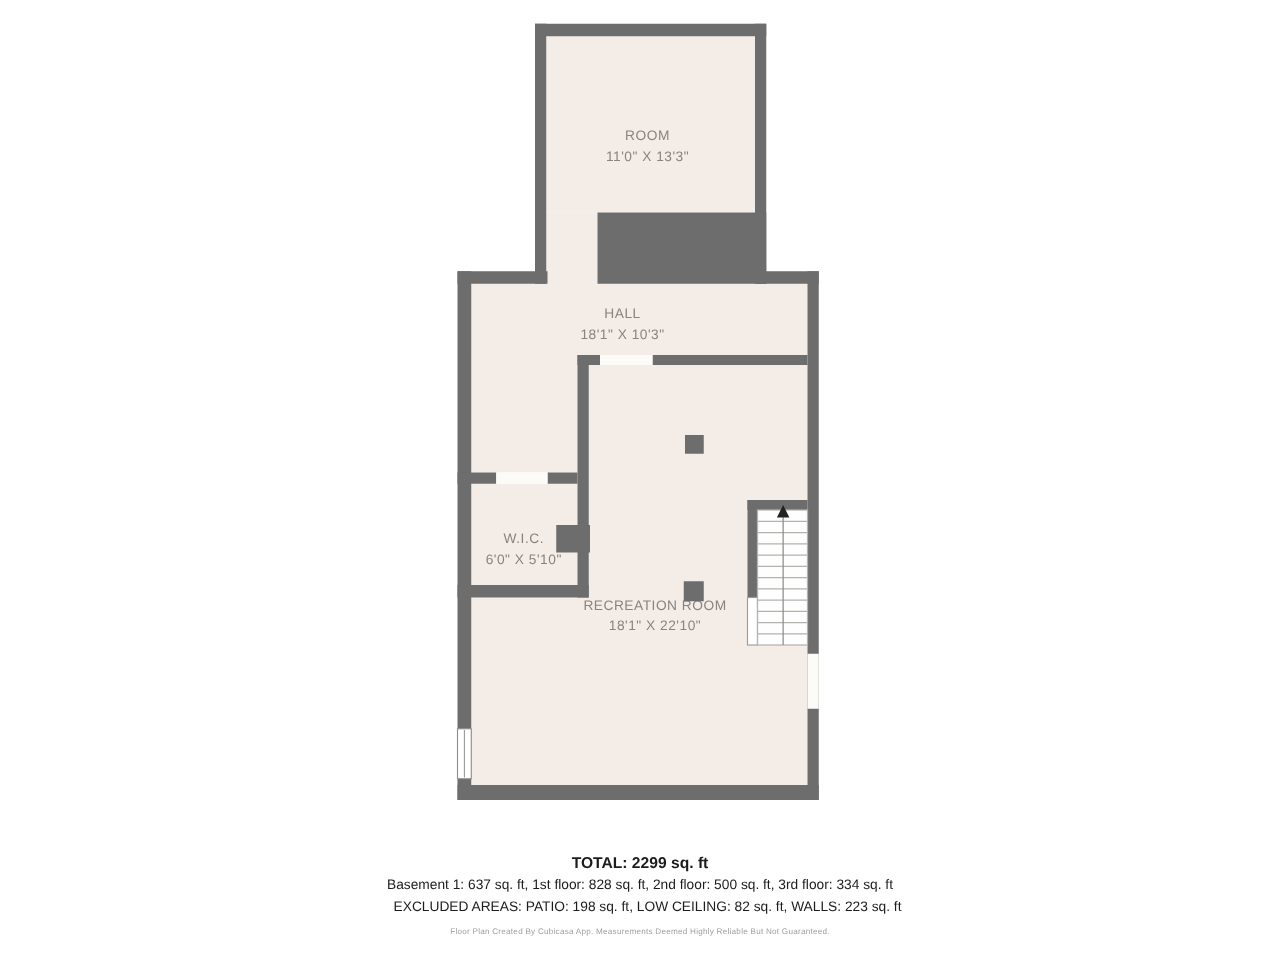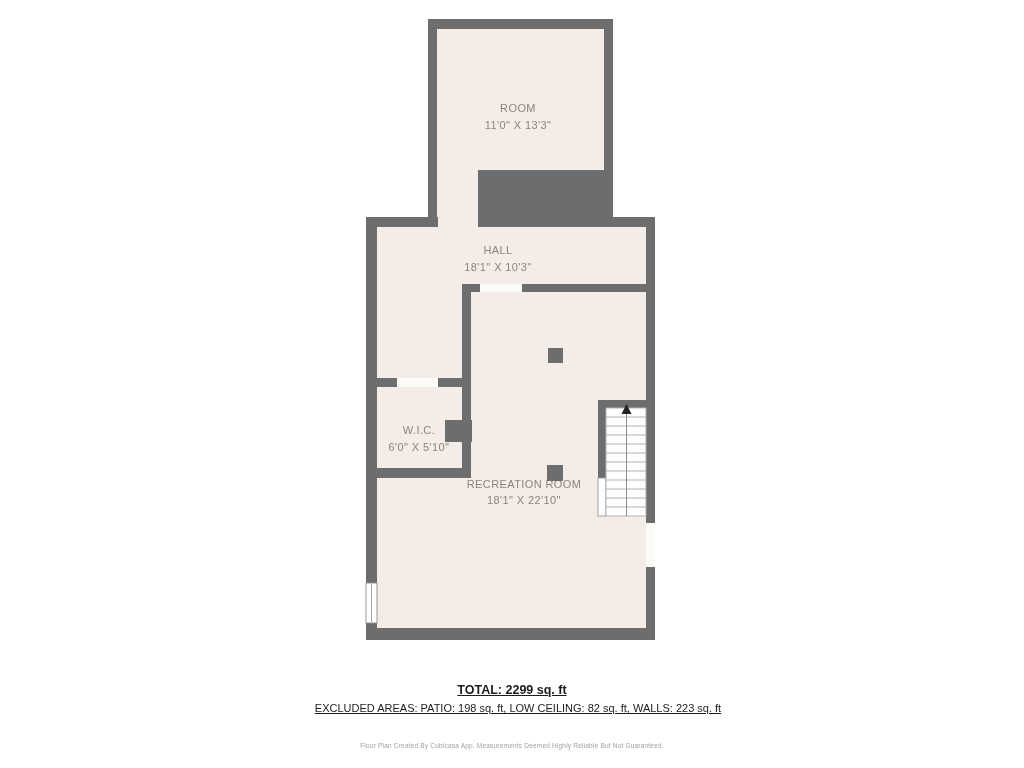--- a/index.html
+++ b/index.html
@@ -5,21 +5,21 @@
   html,body{margin:0;padding:0;background:#ffffff;}
   .page{position:relative;width:1024px;height:768px;background:#ffffff;overflow:hidden;
         font-family:"Liberation Sans",sans-serif;}
   svg.plan{position:absolute;left:0;top:0;}
   .floor{fill:#f4ece6;}
   .wall{fill:#6d6d6d;}
   .opening{fill:#fdfbf8;}
   .lbl{fill:#8a8480;font-family:"Liberation Sans",sans-serif;font-size:11px;
        letter-spacing:0.4px;text-anchor:middle;}
   .tread{stroke:#b5b2ae;stroke-width:1;}
-  .summary{position:absolute;top:681px;left:0;width:1024px;text-align:center;color:#1c1c1c;text-decoration:underline;}
+  .summary{position:absolute;top:681px;left:0;width:1024px;text-align:center;color:#1c1c1c;}
   .total-line{font-size:12.5px;font-weight:bold;line-height:18px;}
   .floors-line{font-size:11px;line-height:18px;}
   .excluded-line{font-size:11px;line-height:18px;margin-left:12px;}
   .disclaimer{position:absolute;top:742px;left:0;width:1024px;text-align:center;
               font-size:6.5px;color:#9e9e9e;letter-spacing:0.2px;}
 </style>
 </head>
 <body>
 
 <div class="page">
@@ -98,17 +98,18 @@
 
     <g>
       <rect class="wall" x="445" y="420" width="27" height="22"></rect>
       <rect class="wall" x="548" y="348" width="15" height="15"></rect>
       <rect class="wall" x="547" y="465" width="16" height="16"></rect>
     </g>
   </svg>
 
   <div class="summary">
     <div class="total-line">TOTAL: 2299 sq. ft</div>
+    <div class="floors-line">Basement 1: 637 sq. ft, 1st floor: 828 sq. ft, 2nd floor: 500 sq. ft, 3rd floor: 334 sq. ft</div>
     <div class="excluded-line">EXCLUDED AREAS: PATIO: 198 sq. ft, LOW CEILING: 82 sq. ft, WALLS: 223 sq. ft</div>
   </div>
 
   <div class="disclaimer">Floor Plan Created By Cubicasa App. Measurements Deemed Highly Reliable But Not Guaranteed.</div>
 </div>
 
 </body></html>

